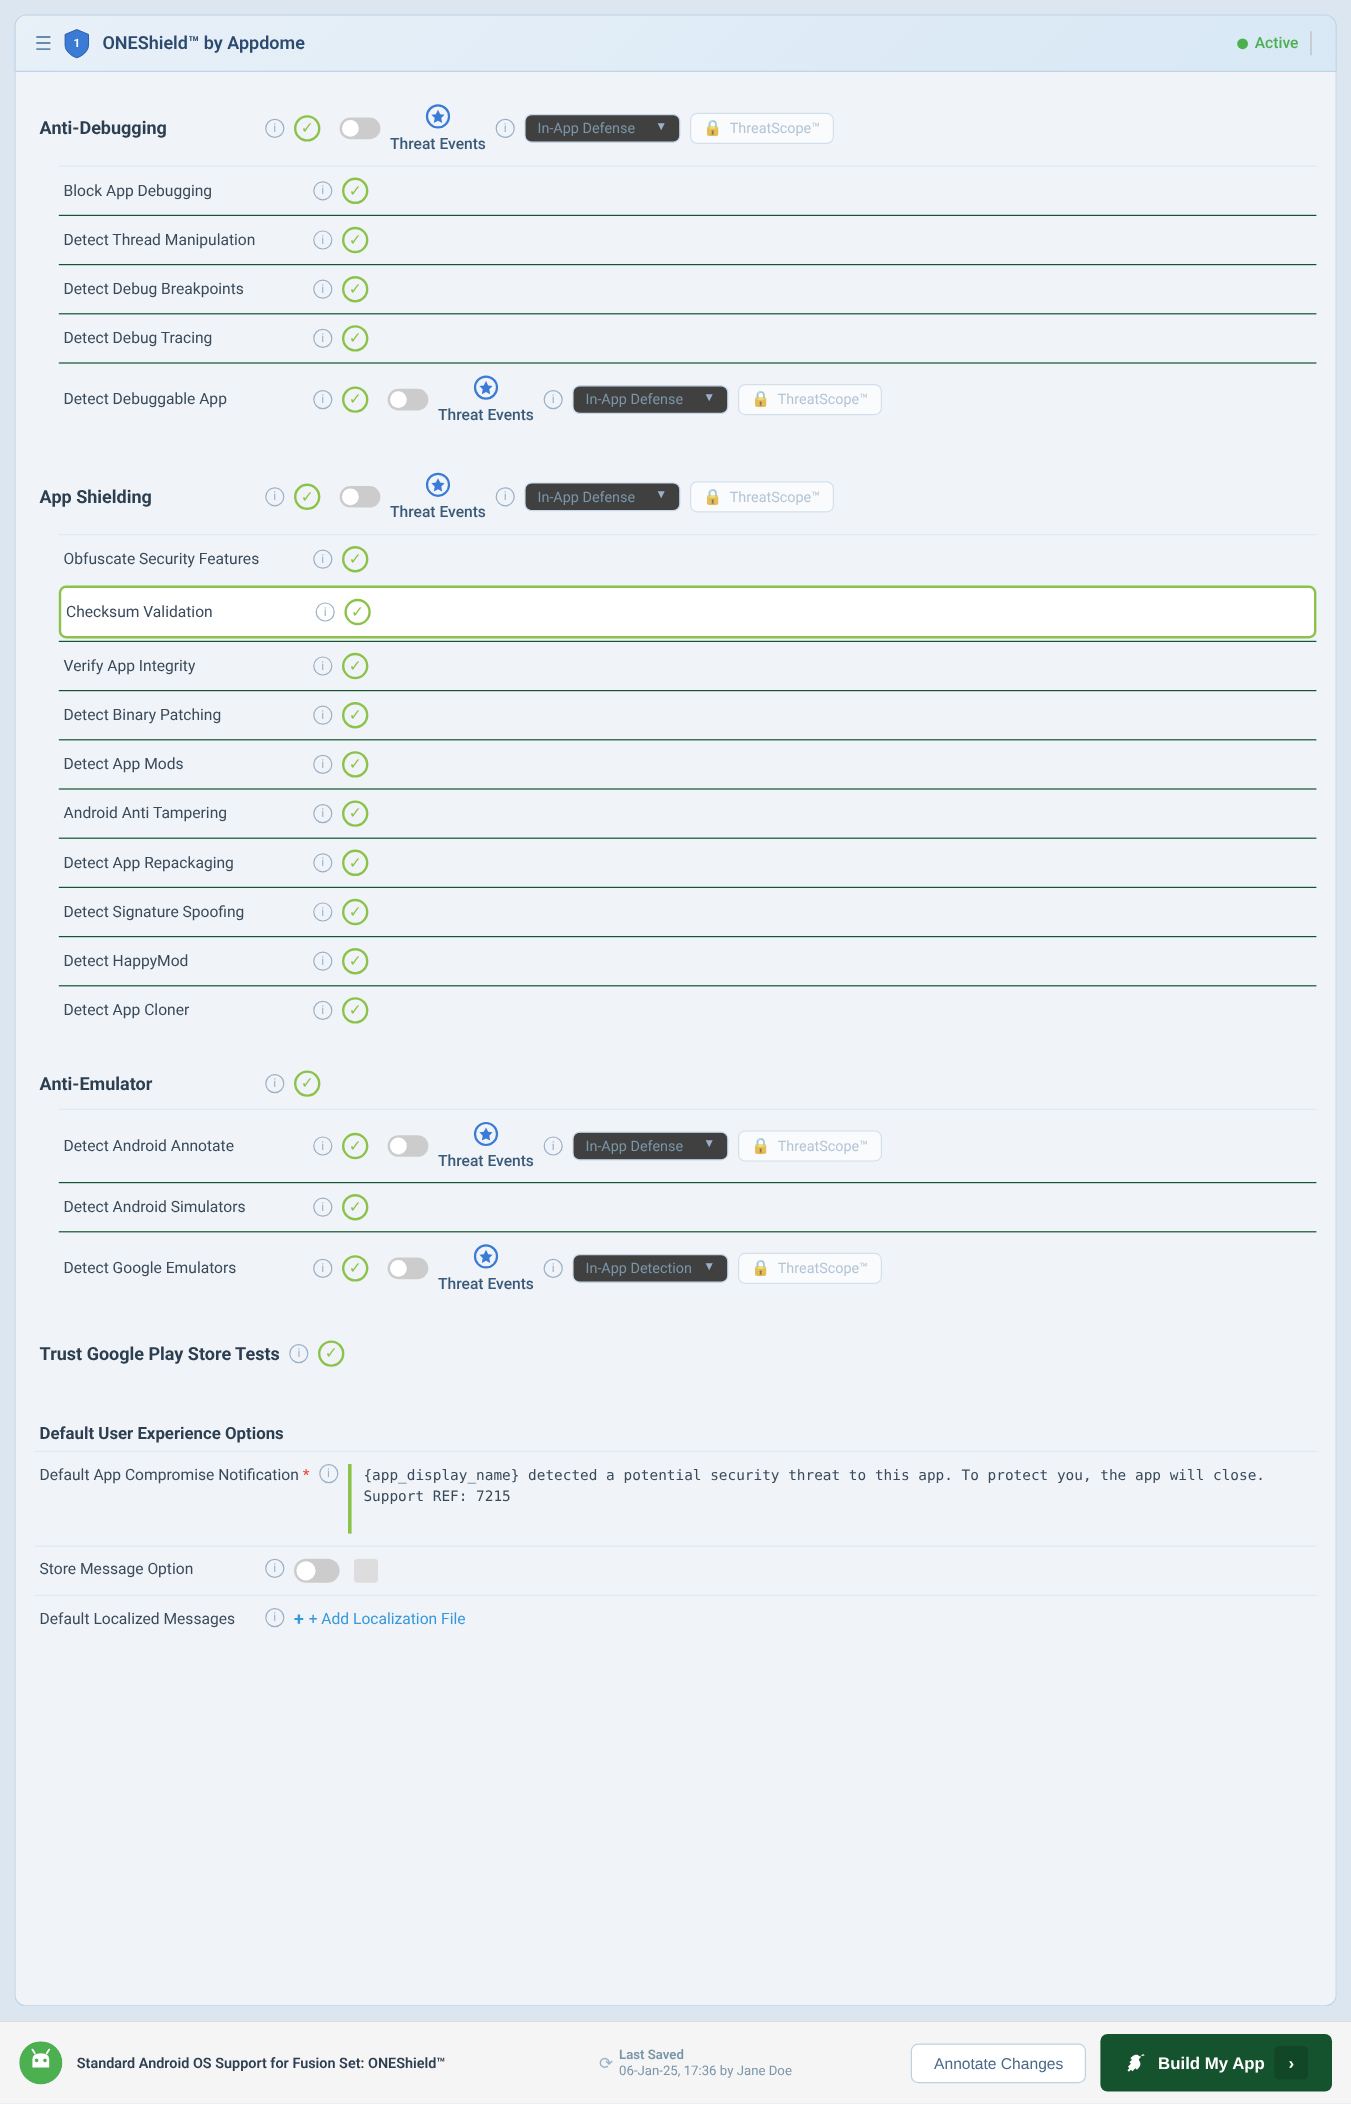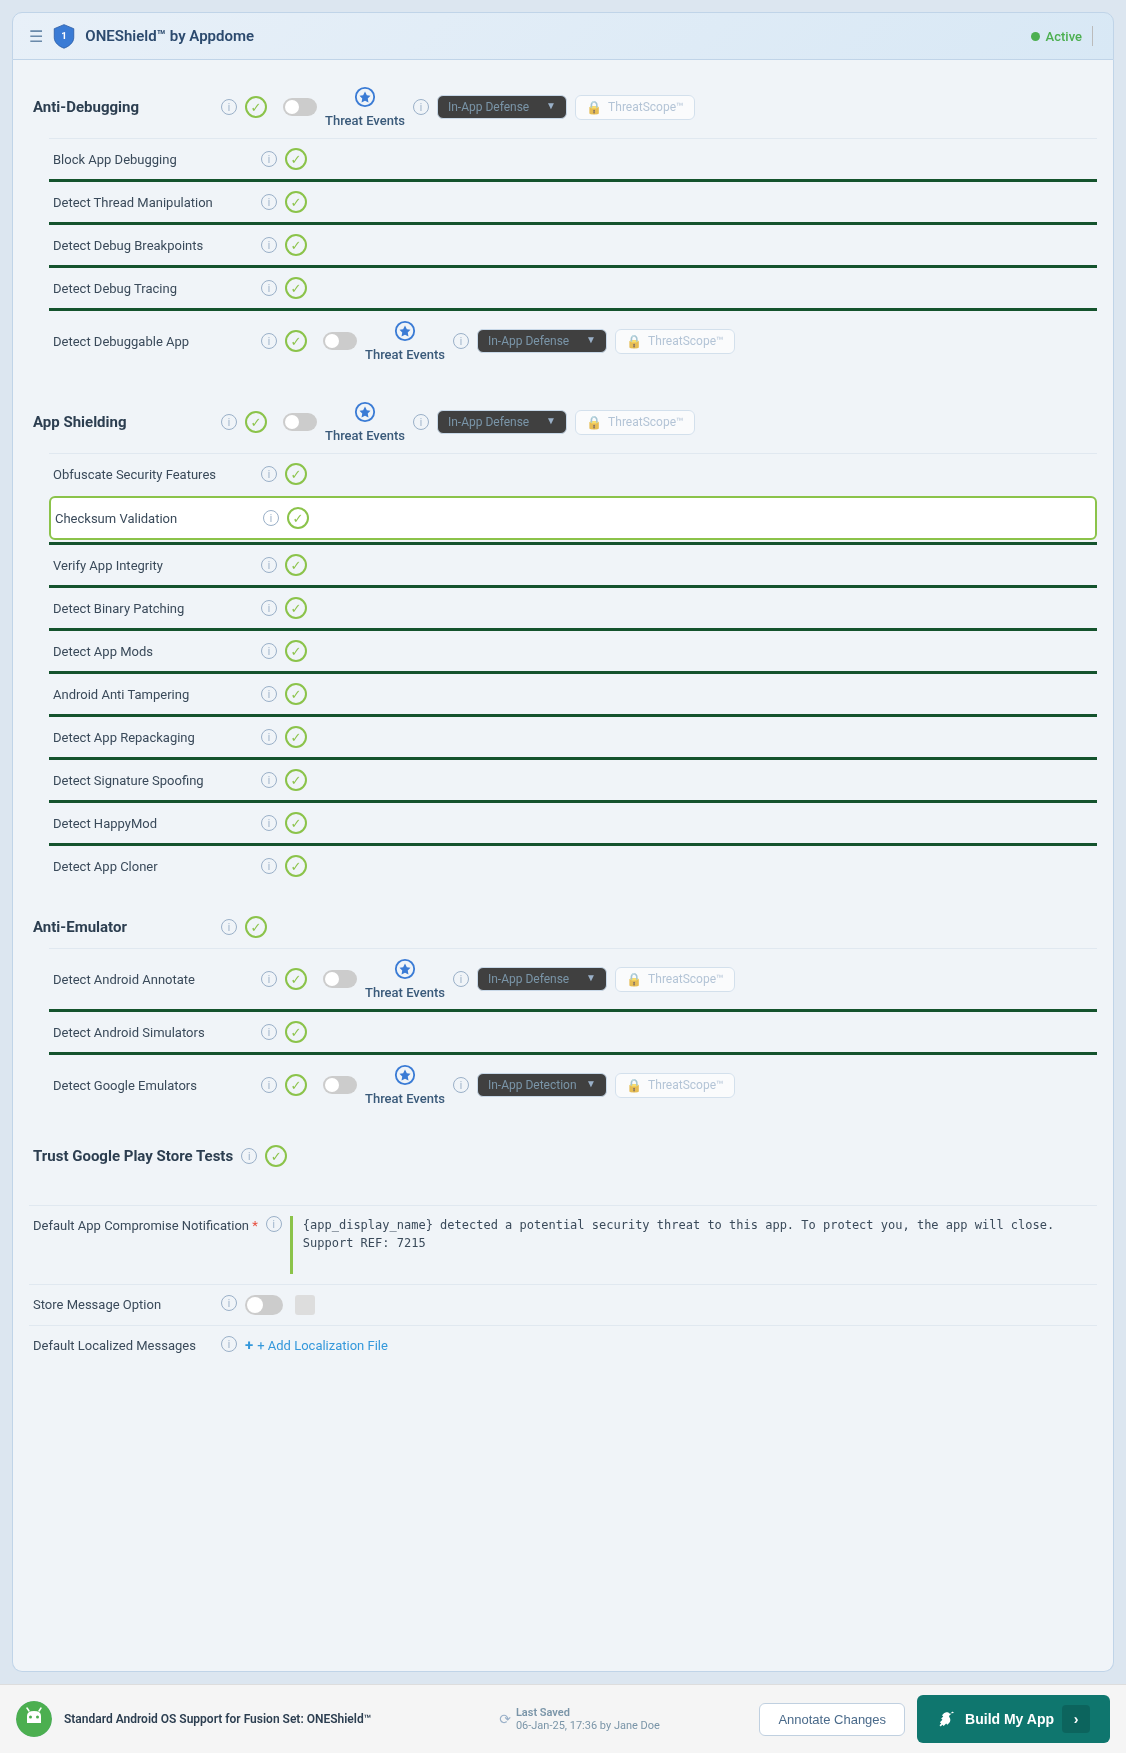--- a/index.html
+++ b/index.html
@@ -221,21 +221,21 @@
     
     .sub-items {
       margin-left: 20px;
     }
 
     .sub-item {
       display: flex;
       align-items: center;
       gap: 8px;
       padding: 9px 4px;
-      border-top: 3px solid #14532d;
+      border-top: 1px solid #14532d;
     }
     .sub-item:first-child {
       border-top: 1px solid #e0e8f0;
     }
 
     .sub-item-title {
       font-size: 13px;
       color: #3a4a5a;
       flex: 0 0 auto;
       min-width: 200px;
@@ -391,21 +391,21 @@
     .annotate-btn {
       background: white;
       border: 1px solid #c0d0e0;
       border-radius: 6px;
       padding: 8px 18px;
       font-size: 13px;
       color: #4a6a8a;
       cursor: pointer;
     }
     .build-btn {
-      background: #0f766e;
+      background: #14532d;
       border: none;
       border-radius: 6px;
       padding: 10px 20px;
       font-size: 14px;
       font-weight: 600;
       color: white;
       cursor: pointer;
       display: flex;
       align-items: center;
       gap: 8px;
@@ -708,20 +708,21 @@
       <div class="section-header">
         <span class="section-title">Trust Google Play Store Tests</span>
         <span class="info-icon">i</span>
         <span class="check-icon">✓</span>
       </div>
     </div>
 
     <div class="section-separator"></div>
 
     <div class="ux-section">
+      <div class="ux-title">Default User Experience Options</div>
 
       <div class="ux-item">
         <div class="ux-item-label">
           Default App Compromise Notification <span class="required">*</span>
         </div>
         <span class="info-icon">i</span>
         <div class="ux-textarea-wrapper">
           <textarea class="ux-textarea" rows="3" style="">{app_display_name} detected a potential security threat to this app. To protect you, the app will close.
 Support REF: 7215</textarea>
         </div>

